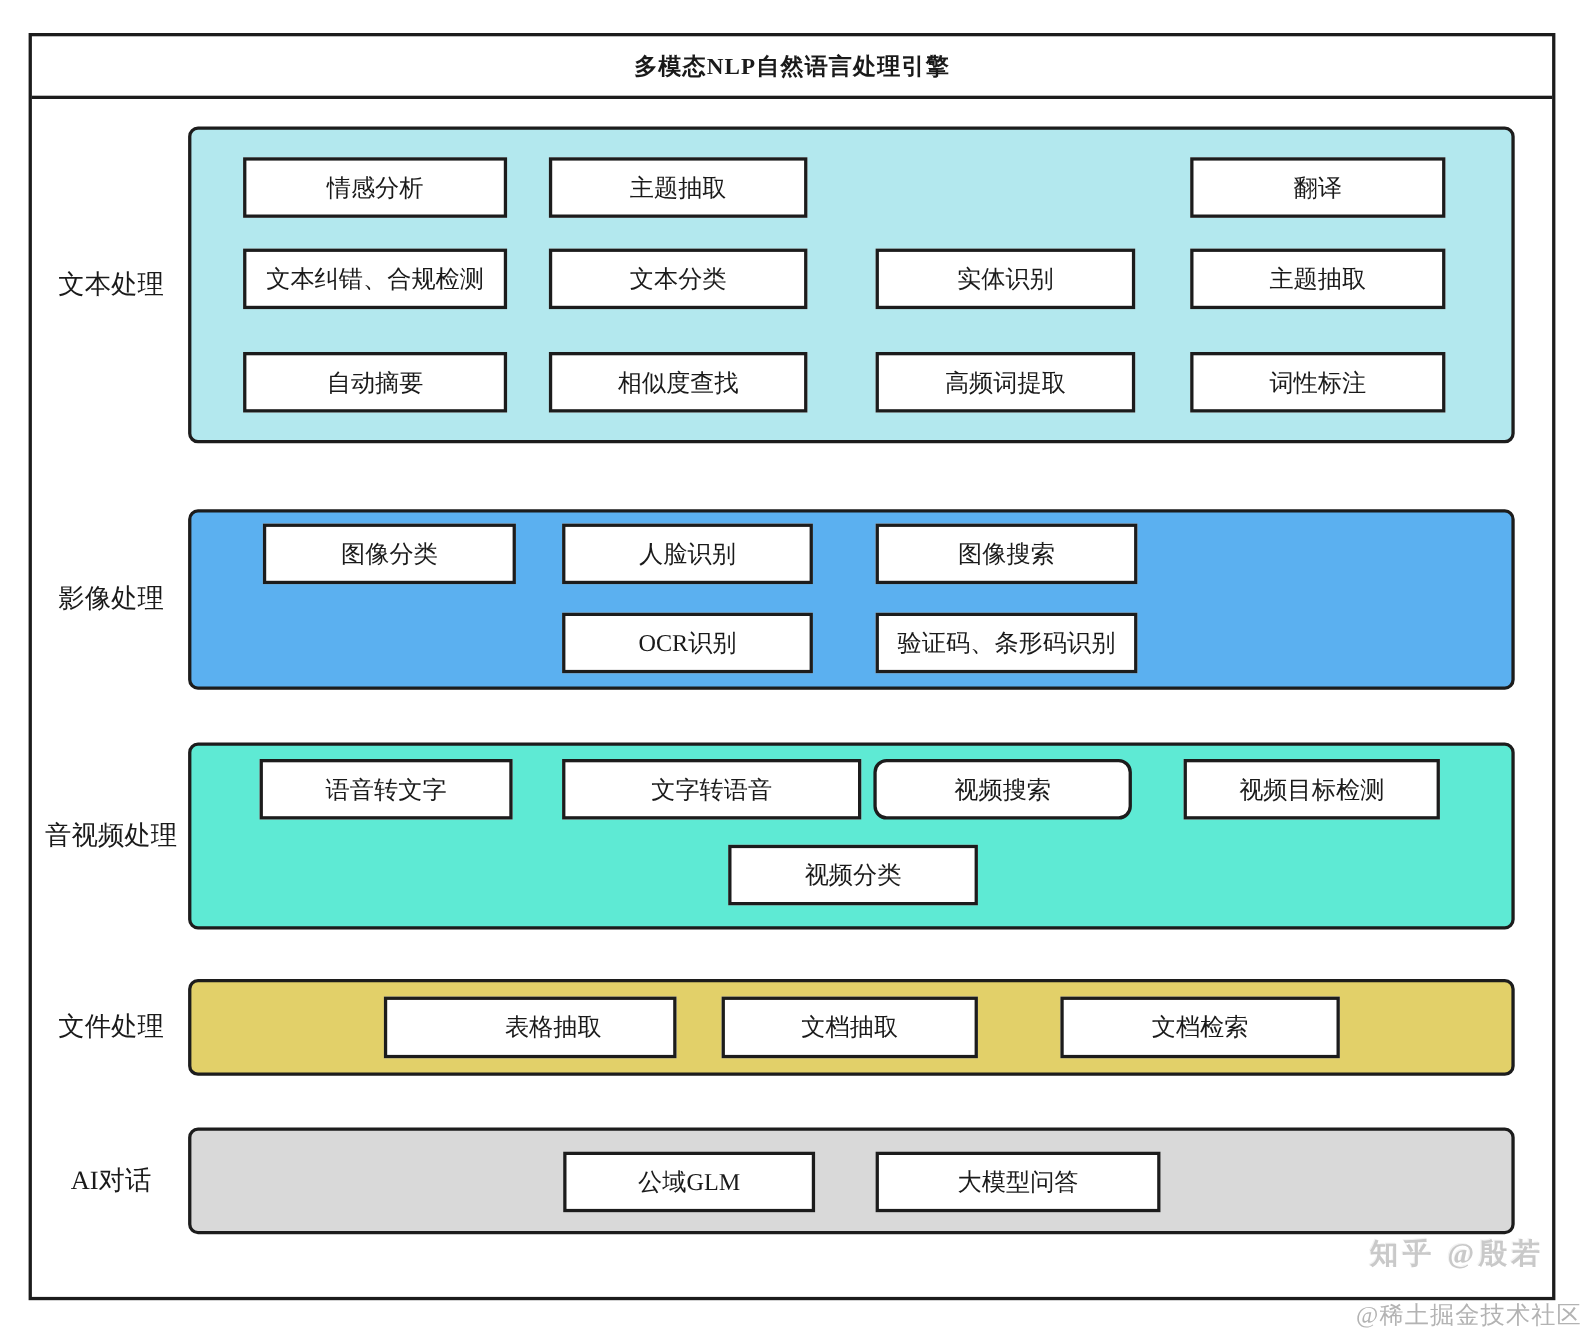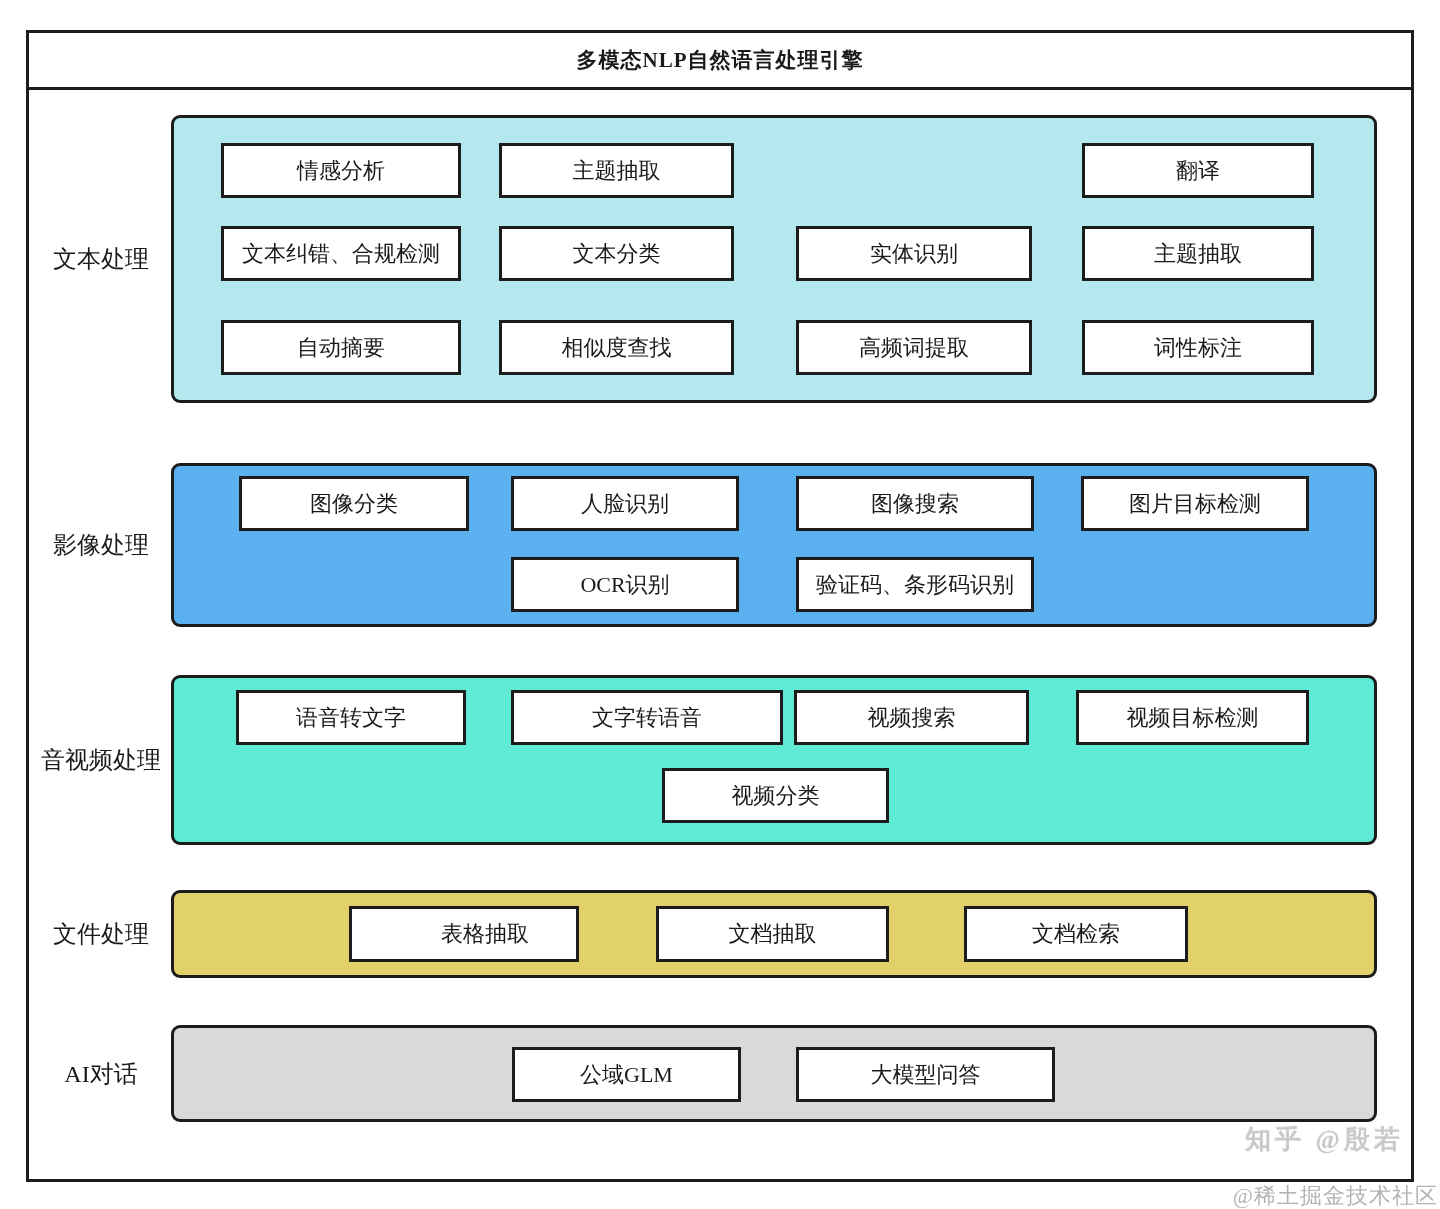--- a/index.html
+++ b/index.html
@@ -77,41 +77,40 @@
     <div class="box" style="left:325px; top:202px; width:235px;">相似度查找</div>
     <div class="box" style="left:622px; top:202px; width:236px;">高频词提取</div>
     <div class="box" style="left:908px; top:202px; width:232px;">词性标注</div>
   </div>
 
   <div class="row-label" id="label-image">影像处理</div>
   <div class="panel" id="panel-image" style="background: rgb(91, 176, 240);">
     <div class="box" style="left:65px;  top:10px; width:230px;">图像分类</div>
     <div class="box" style="left:337px; top:10px; width:228px;">人脸识别</div>
     <div class="box" style="left:622px; top:10px; width:238px;">图像搜索</div>
-    <div class="box" style="left:907px; top:10px; width:228px;">图片目标检测</div>
 
     <div class="box" style="left:337px; top:91px; width:228px;">OCR识别</div>
     <div class="box" style="left:622px; top:91px; width:238px;">验证码、条形码识别</div>
   </div>
 
   <div class="row-label" id="label-av">音视频处理</div>
   <div class="panel" id="panel-av" style="background: #5eead4;">
     <div class="box" style="left:62px;  top:12px; width:230px;">语音转文字</div>
     <div class="box" style="left:337px; top:12px; width:272px;">文字转语音</div>
-    <div class="box" style="left:620px; top:12px; width:235px;">视频搜索</div>
+    <div class="box" style="left:620px; top:12px; width:235px;border-radius:12px;">视频搜索</div>
     <div class="box" style="left:902px; top:12px; width:233px;">视频目标检测</div>
 
     <div class="box" style="left:488px; top:90px; width:227px;">视频分类</div>
   </div>
 
   <div class="row-label" id="label-file">文件处理</div>
   <div class="panel" id="panel-file" style="background: rgb(226, 208, 105);">
-    <div class="box" style="left:175px; top:13px; width:230px; height:56px;padding-left:42px;">表格抽取</div>
+    <div class="box" style="left:175px; top:13px; width:266px; height:56px;padding-left:42px;">表格抽取</div>
     <div class="box" style="left:482px; top:13px; width:233px; height:56px;">文档抽取</div>
-    <div class="box" style="left:790px; top:13px; width:224px; height:56px;">文档检索</div>
+    <div class="box" style="left:790px; top:13px; width:254px; height:56px;">文档检索</div>
   </div>
 
   <div class="row-label" id="label-ai">AI对话</div>
   <div class="panel" id="panel-ai" style="background: rgb(217, 217, 217);">
     <div class="box" style="left:338px; top:19px; width:229px;">公域GLM</div>
     <div class="box" style="left:622px; top:19px; width:259px;">大模型问答</div>
   </div>
 
 </div>
 

